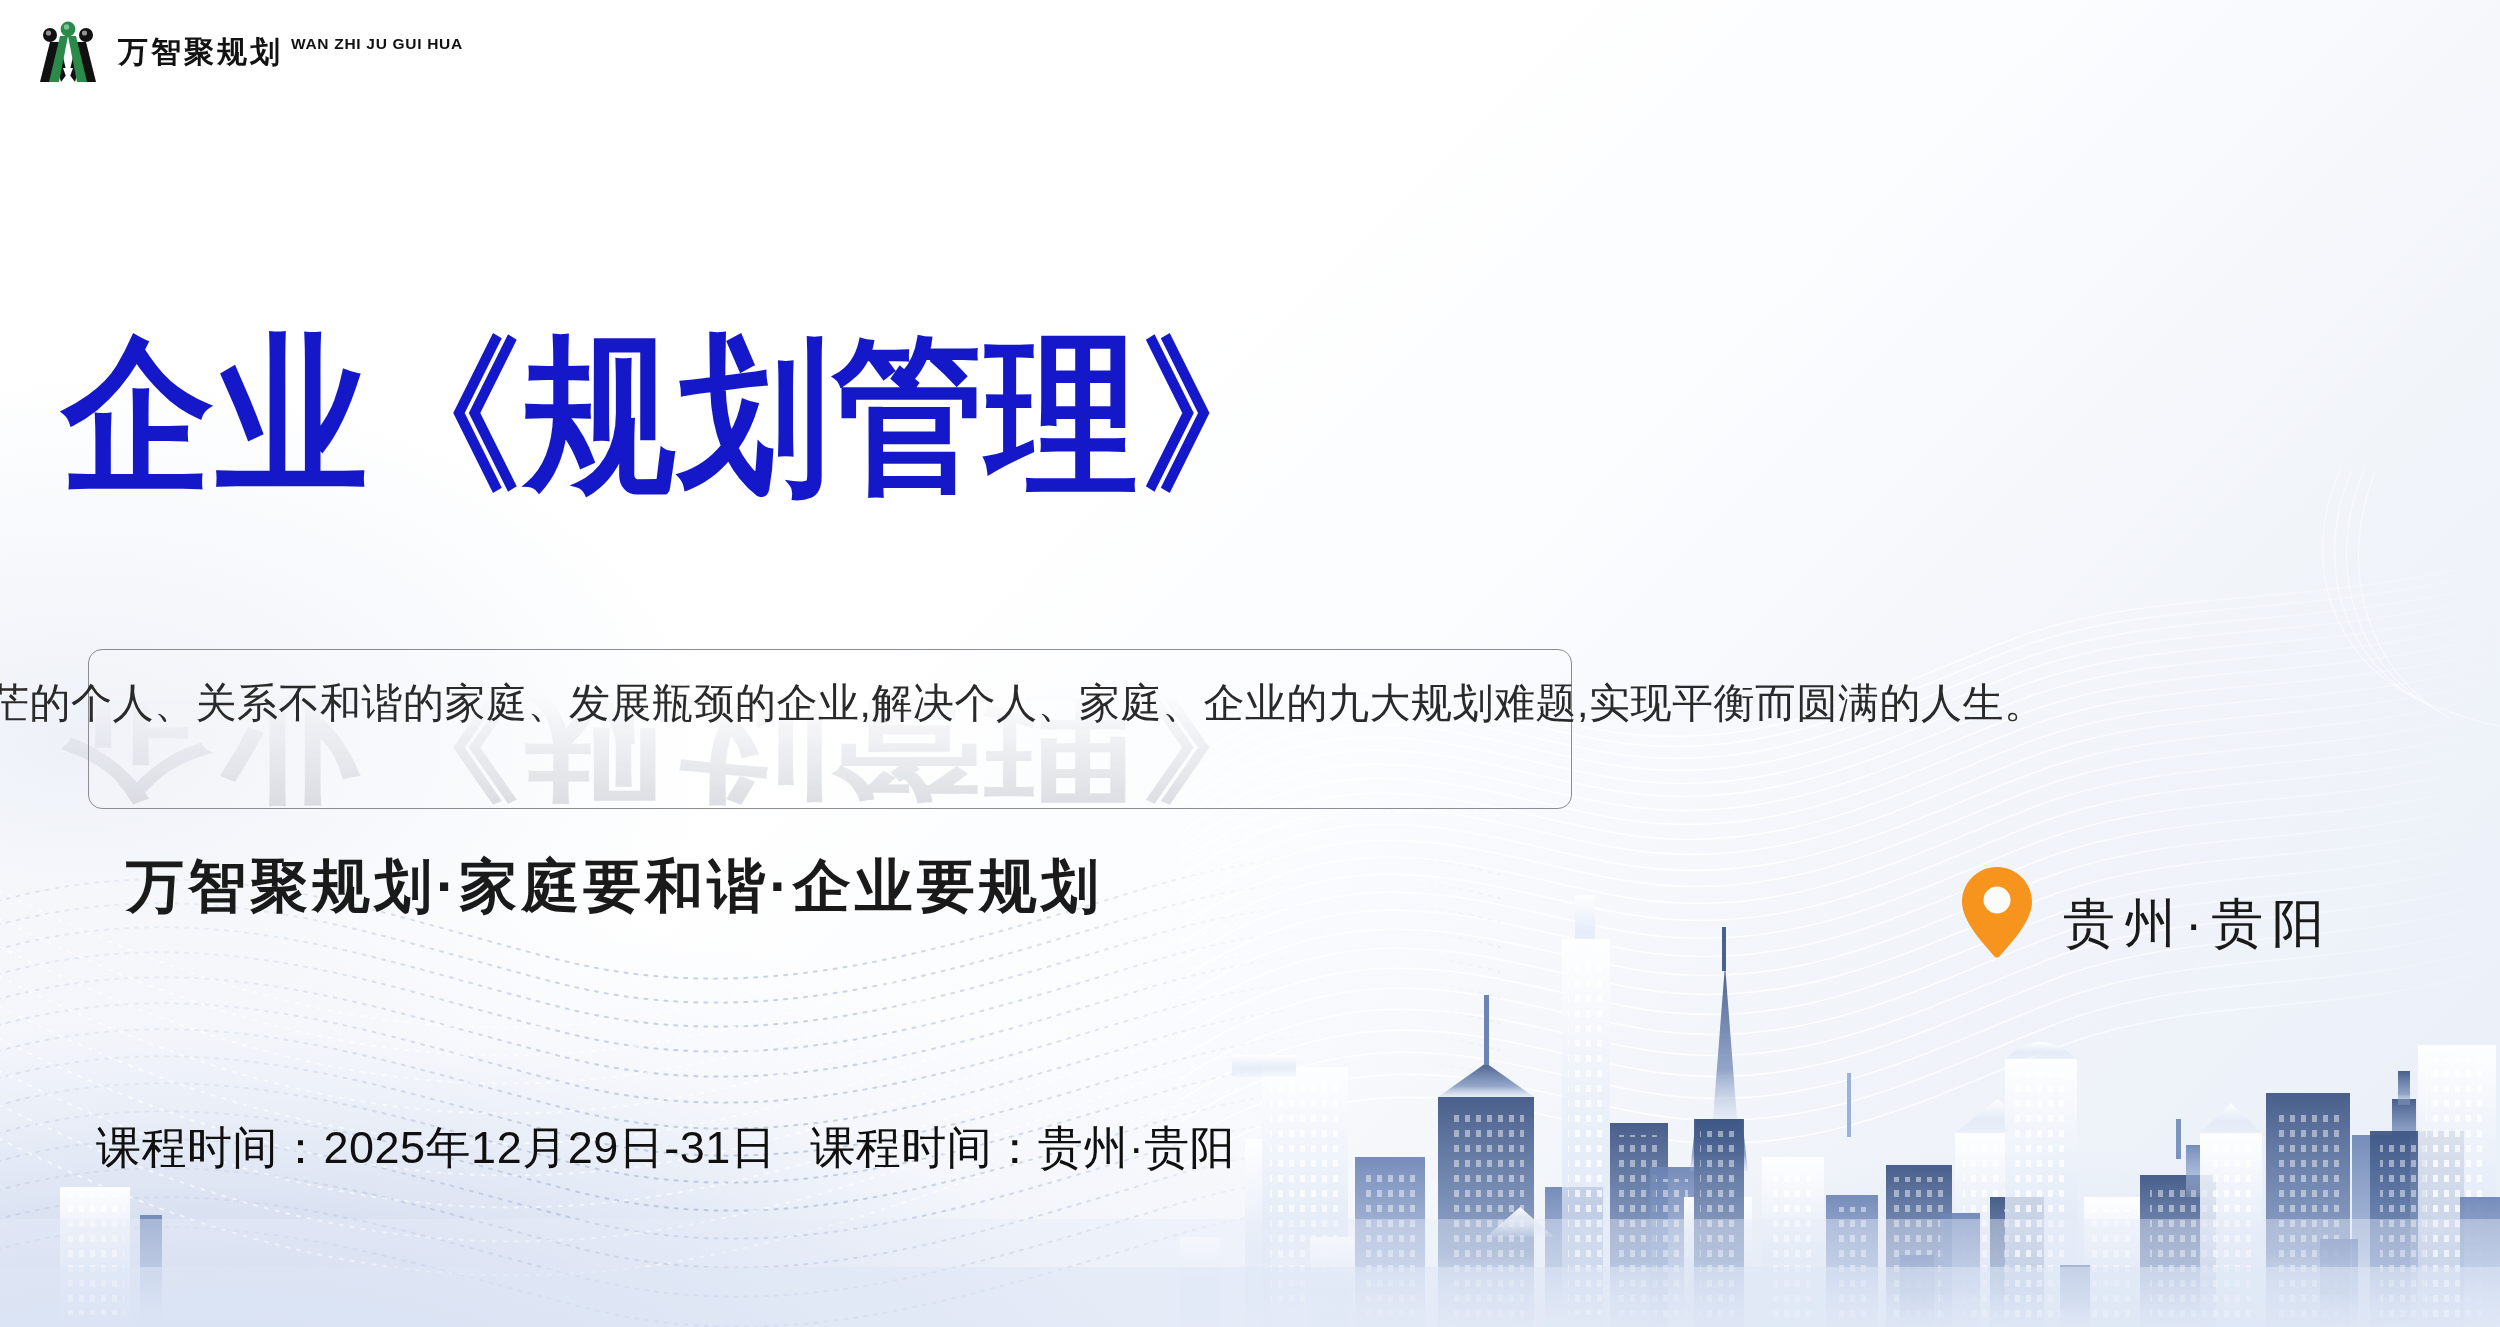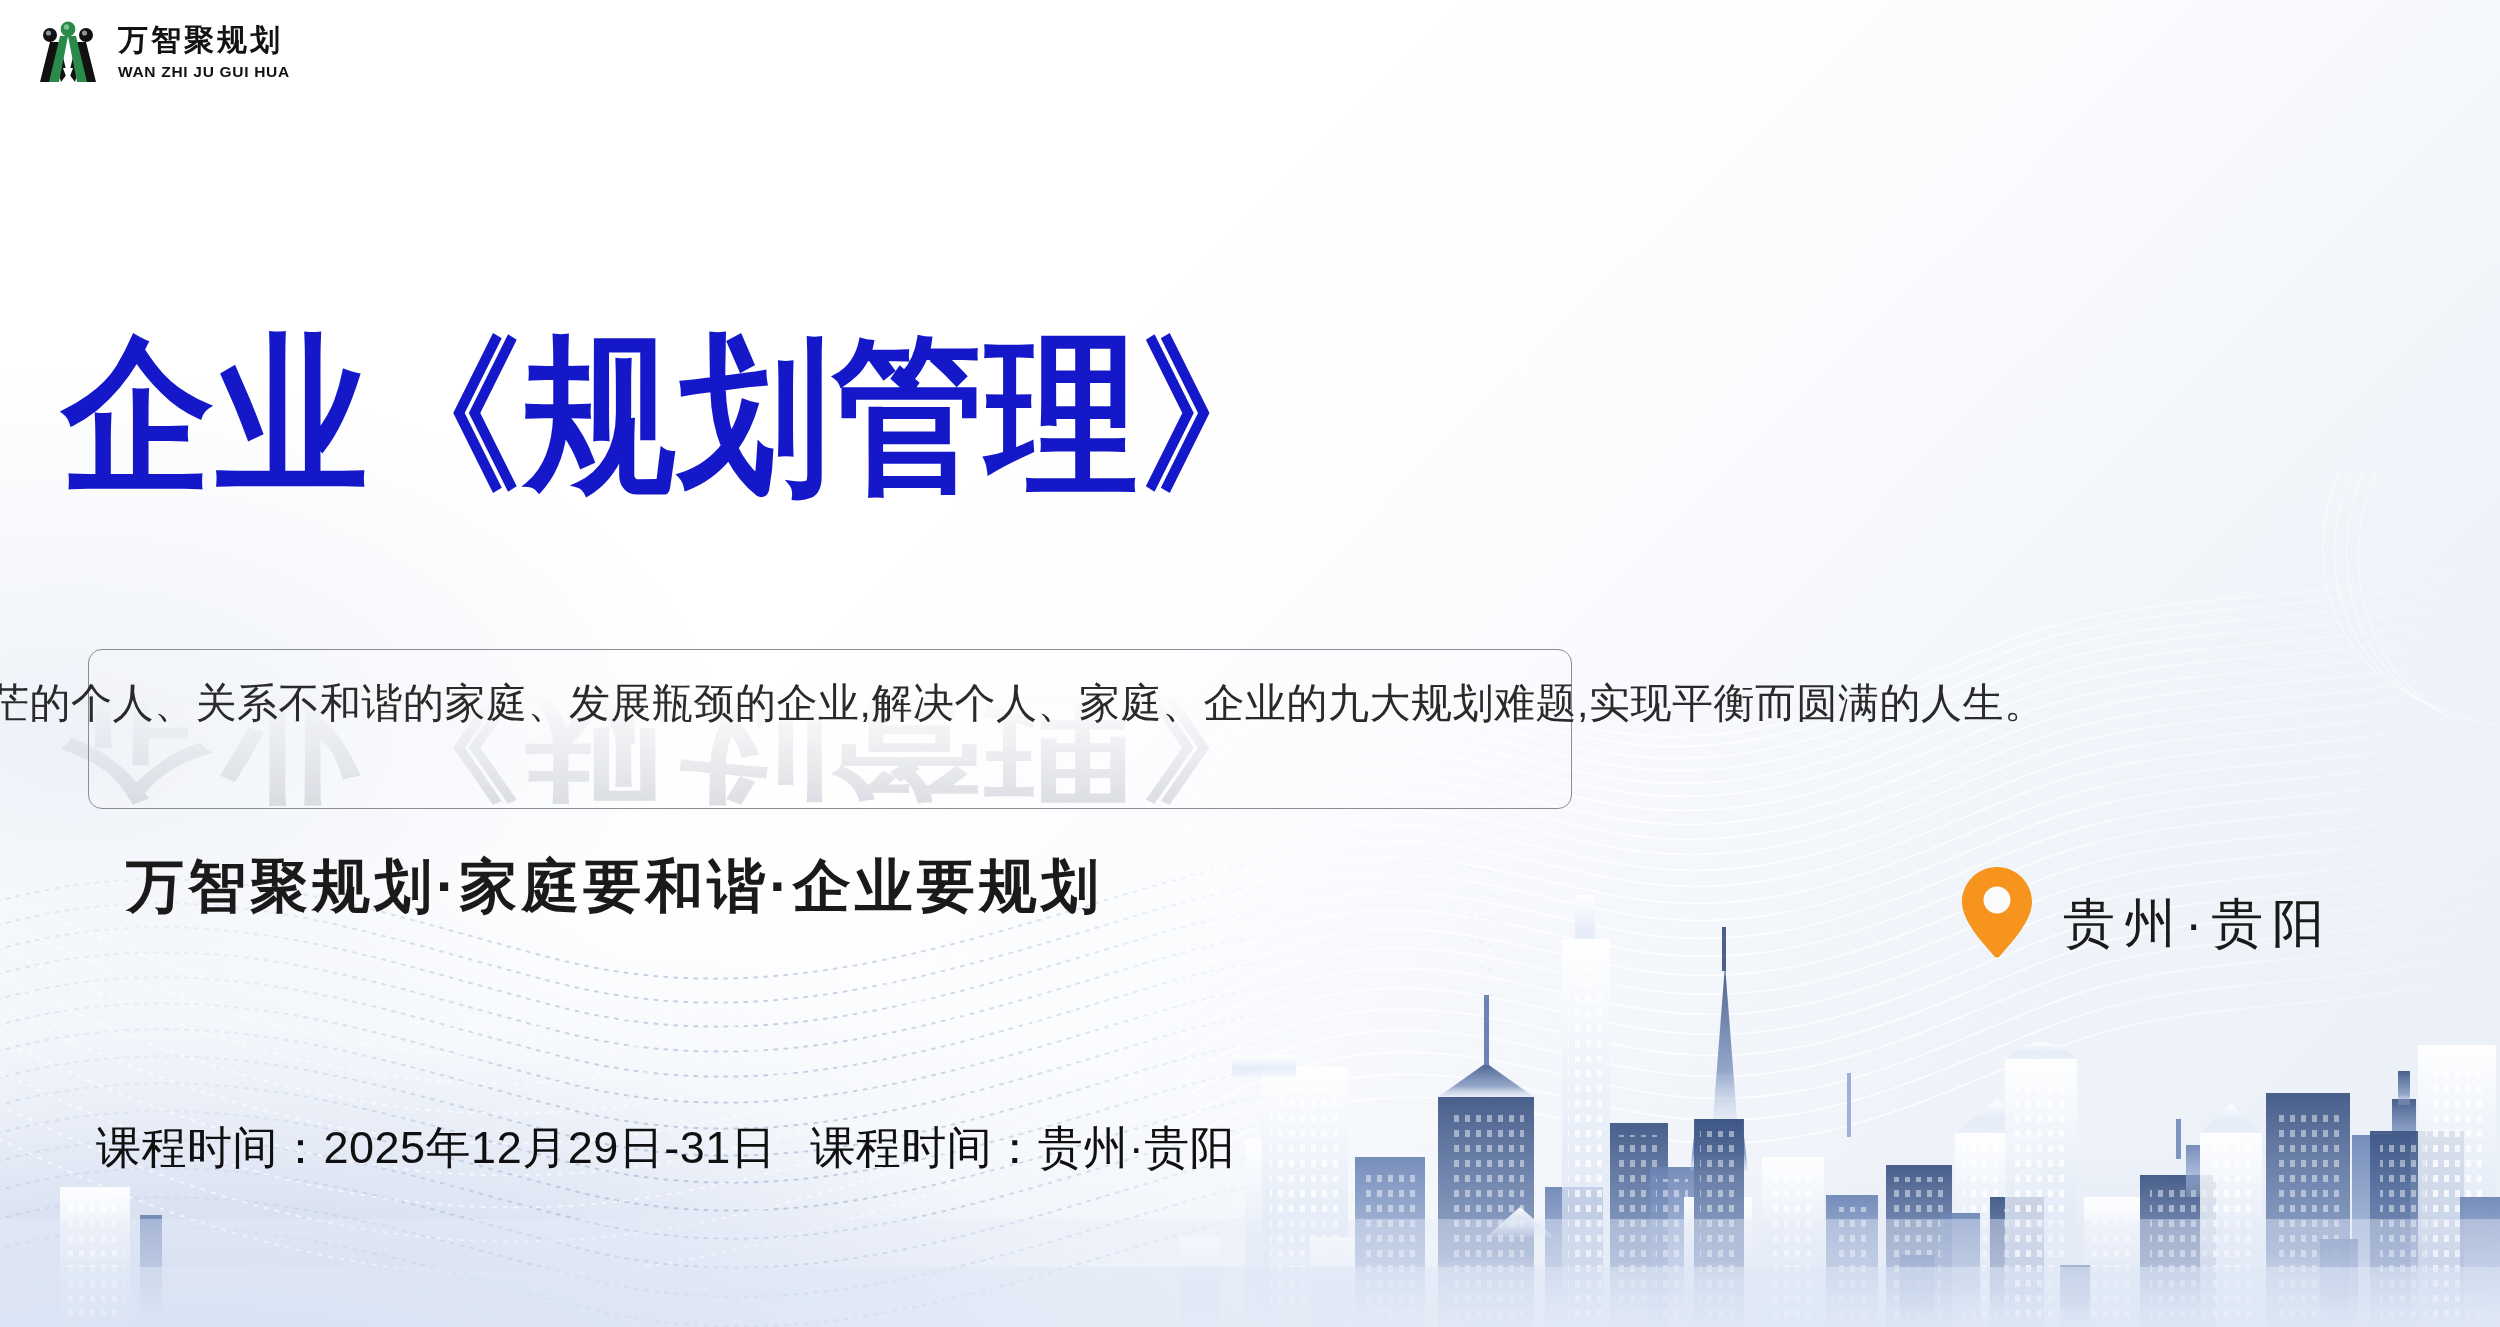--- a/index.html
+++ b/index.html
@@ -35,21 +35,21 @@
   
   .wave-svg { position:absolute; inset:0; width:100%; height:100%; }
 
   
   .logo {
     position:absolute; left:32px; top:18px;
     display:flex; align-items:center; gap:14px;
     z-index:30;
   }
   .logo-mark { width:72px; height:68px; display:block; }
-  .logo-text { display:flex; flex-direction:column; gap:8px; }
+  .logo-text { display:flex; gap:8px; }
   .logo-cn {
     font-family:"Liberation Serif", serif;
     font-size:30px; font-weight:700; letter-spacing:3px;
     color:#121212; line-height:1.05; white-space:nowrap;
   }
   .logo-en {
     font-family:"Liberation Sans", sans-serif;
     font-size:15.5px; font-weight:700; letter-spacing:0.7px;
     color:#111; line-height:1.05; white-space:nowrap;
   }

